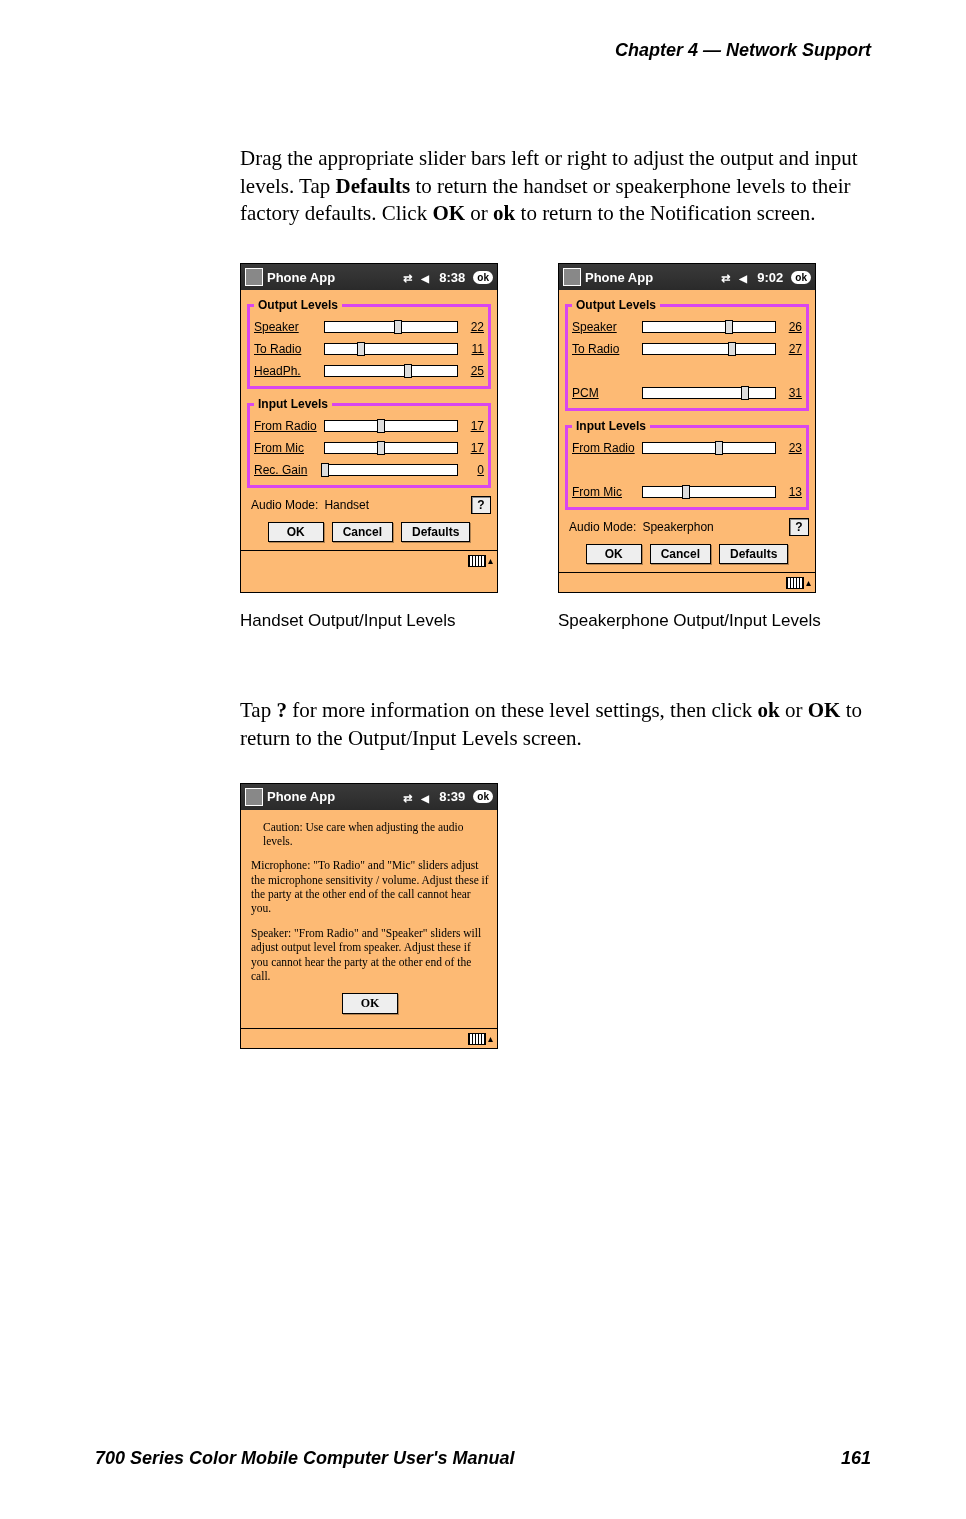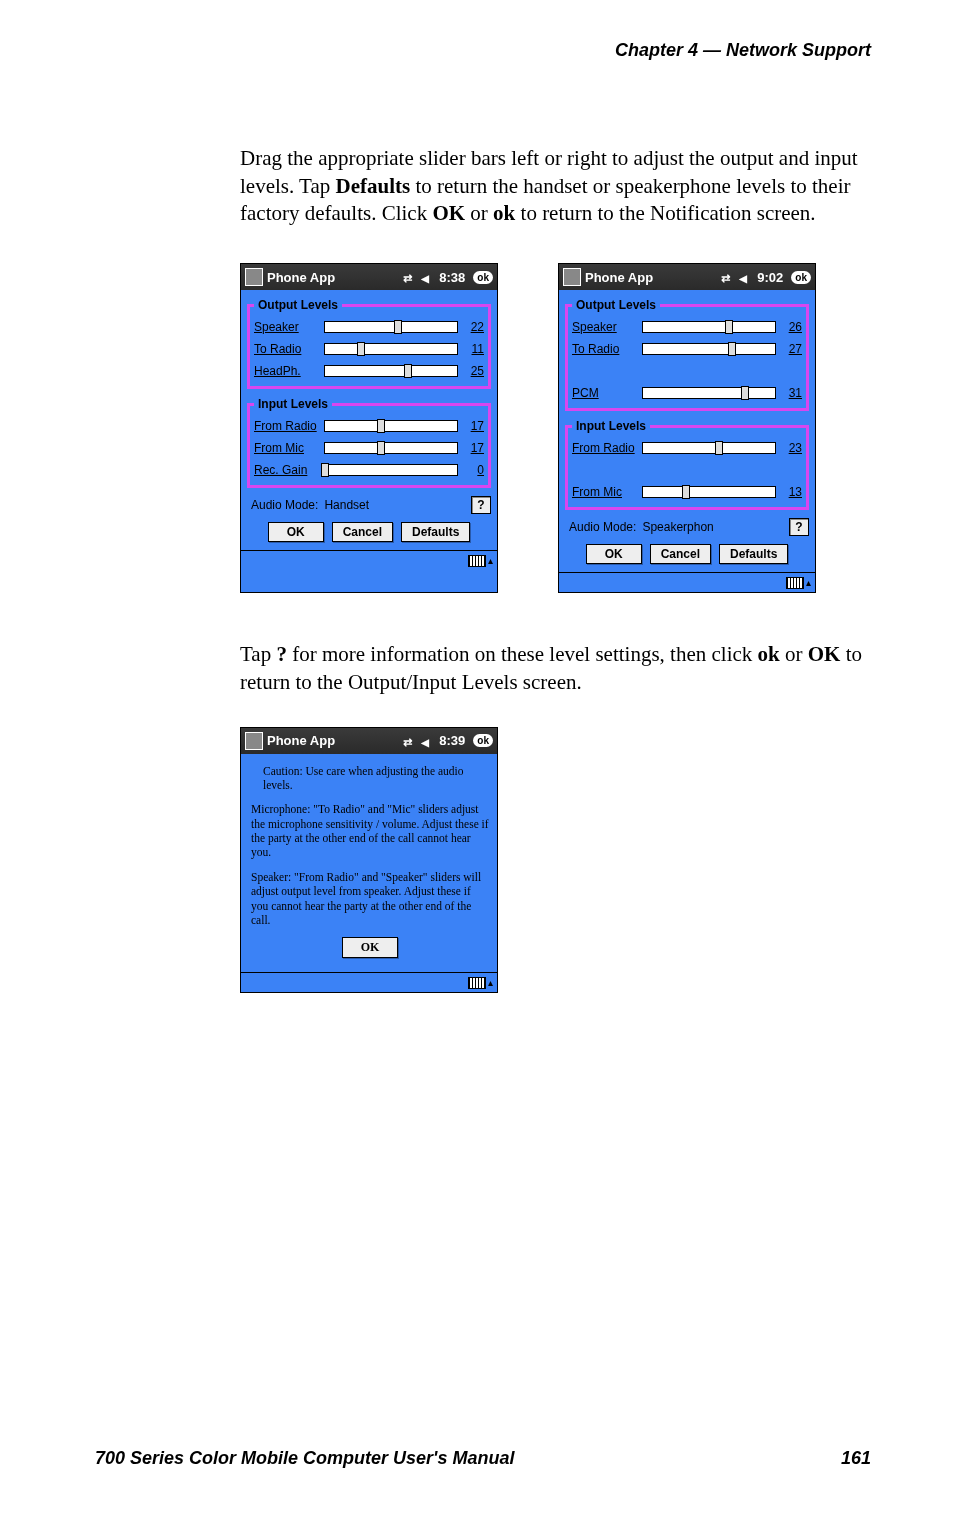--- a/index.html
+++ b/index.html
@@ -36,21 +36,21 @@
   .body-text .b { font-weight: bold; }
   .screens-row {
     margin-left: 145px;
     margin-top: 35px;
     display: flex;
     gap: 60px;
   }
   .device {
     width: 258px;
     border: 1px solid #000;
-    background: #3b82f6;
+    background: #fdba74;
     font-family: Tahoma, Verdana, sans-serif;
     font-size: 12px;
   }
   .titlebar {
     height: 26px;
     background: linear-gradient(#3a3a3a,#2a2a2a);
     color: #fff;
     display: flex;
     align-items: center;
     padding: 0 4px;
@@ -362,22 +362,26 @@
         </div>
       </div>
       <div class="sip-bar">
         <span class="kbd-icon"></span>
         <span class="up-caret">▴</span>
       </div>
     </div>
 
   </div>
 
-
-  <div class="body-text" style="margin-top:48px">
+  <div class="caption-row">
+    <div>Handset Output/Input Levels</div>
+    <div>Speakerphone Output/Input Levels</div>
+  </div>
+
+  <div class="body-text" style="margin-top:66px">
     <span>Tap </span><span class="b">?</span><span> for more information on these level settings, then click </span><span class="b">ok</span><span> or </span><span class="b">OK</span><span> to return to the Output/Input Levels screen.</span>
   </div>
 
   <div class="screens-row" style="margin-top:30px">
     <div class="device help-device">
       <div class="titlebar">
         <span class="flag-icon"></span>
         <span class="titlebar-title">Phone App</span>
         <span class="conn-icon"></span>
         <span class="vol-icon"></span>

